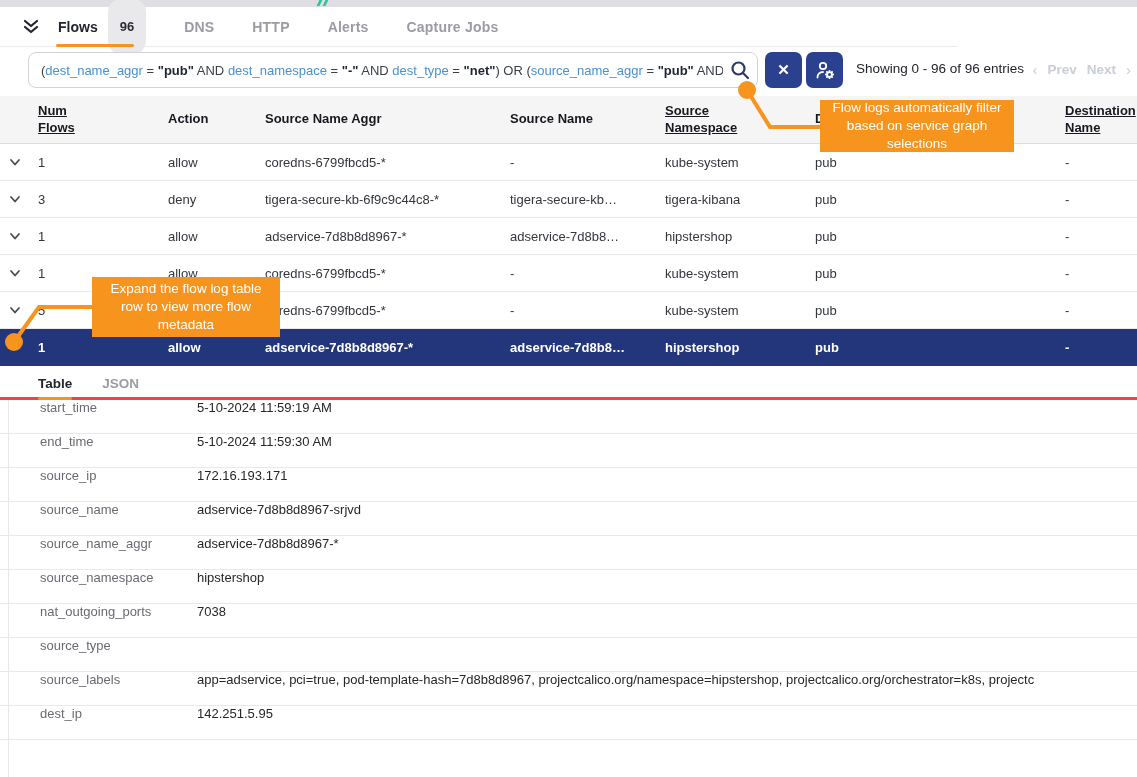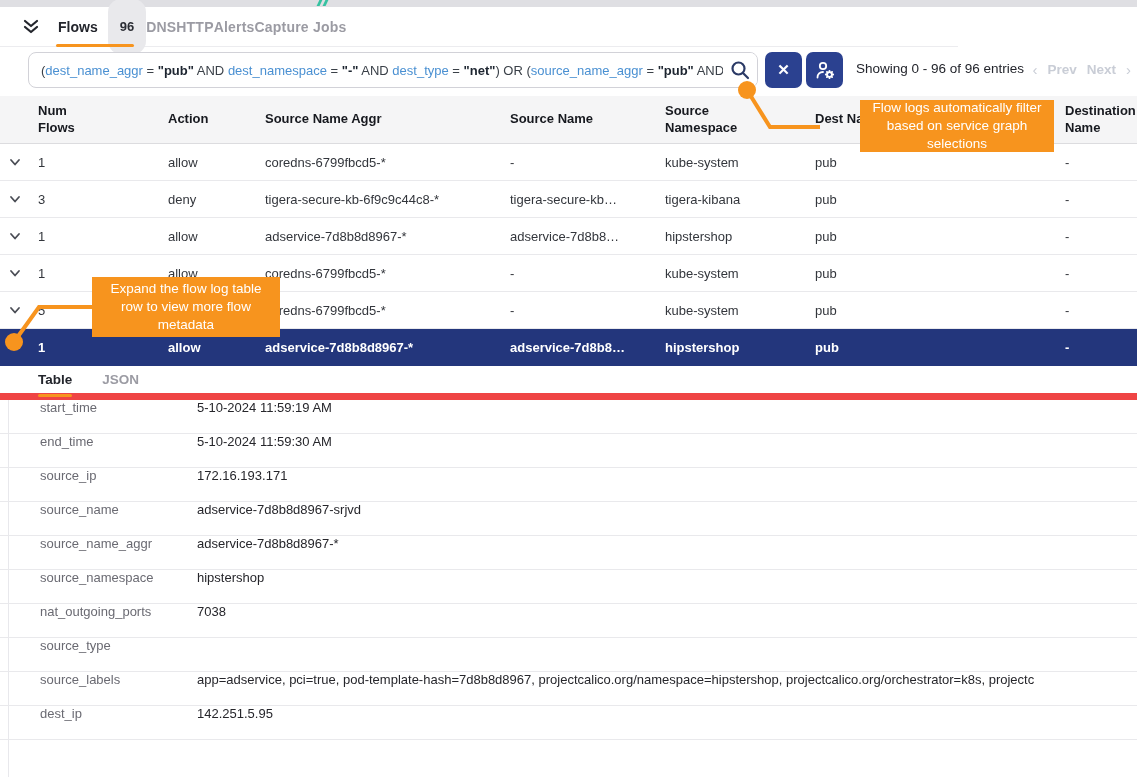--- a/index.html
+++ b/index.html
@@ -11,21 +11,21 @@
   }
 
   
   .top-strip { position:absolute; left:0; top:0; width:1137px; height:7px; background:#dfdfe3; }
   .strip-frag { position:absolute; top:0; width:3px; height:6px; background:#35c2a1; transform:skewX(-25deg); }
 
   
   .tabbar { position:absolute; left:0; top:7px; width:958px; height:40px; background:#fff;
             border-bottom:1px solid #ececef; display:flex; align-items:center; }
   .dbl-chevron { margin-left:20px; width:22px; height:22px; display:flex; align-items:center; justify-content:center; cursor:pointer; }
-  .tab { font-weight:700; font-size:14px; color:#9b9ba3; letter-spacing:.2px; cursor:pointer; }
+  .tab { font-weight:700; font-size:14px; color:#9b9ba3; margin-left:38px; letter-spacing:.2px; cursor:pointer; }
   .tab-flows-group { display:flex; align-items:center; margin-left:16px; position:relative; height:40px; }
   .tab-flows { font-weight:700; font-size:14px; color:#23252c; }
   .badge { margin-left:10px; background:#e9e9ec; color:#2b2d34; font-weight:600; font-size:13px;
            border-radius:13px; padding:20px 12px; }
   .flows-underline { position:absolute; left:-2px; bottom:0; width:78px; height:3px; background:var(--orange); border-radius:2px; }
 
   
   .filter-row { position:absolute; left:0; top:47px; width:1137px; height:50px; }
   .search-box { position:absolute; left:28px; top:5px; width:730px; height:36px; border:1px solid #d2d2d8;
                 border-radius:8px; background:#fff; display:flex; align-items:center; overflow:hidden; }
@@ -52,47 +52,47 @@
   .cell { padding-right:8px; overflow:hidden; white-space:nowrap; }
   .c-exp  { width:38px; display:flex; justify-content:center; }
   .c-num  { width:130px; }
   .c-act  { width:97px; }
   .c-saggr{ width:245px; }
   .c-sname{ width:155px; }
   .c-sns  { width:150px; }
   .c-daggr{ width:250px; }
   .c-dname{ width:72px; }
   .hcell { font-weight:700; font-size:13px; color:#17191f; line-height:1.3; }
-  .hcell .wrapbox { display:inline-block; white-space:normal; }
+  .hcell .wrapbox { display:inline-block; white-space:normal;text-decoration:underline; }
   .chev-down { cursor:pointer; display:flex; }
   .frow-selected { background:#23367c; border-bottom:1px solid #23367c; }
   .frow-selected .cell { color:#fff; font-weight:600; }
 
   
   .subtabs { position:absolute; left:0; top:366px; width:1137px; height:34px; background:#fff;
-             border-bottom:7px solid #ef4444; display:flex; align-items:center; }
+             border-bottom:3px solid #ef4444; display:flex; align-items:flex-start; }
   .subtab { font-size:13.5px; font-weight:700; color:#9b9ba3; cursor:pointer; position:relative; height:34px;
             display:flex; align-items:center; }
   .subtab-table { margin-left:38px; color:#23252c; }
   .subtab-json { margin-left:30px; }
   .subtab-underline { position:absolute; left:0; bottom:0; width:100%; height:3px; background:var(--orange); border-radius:2px; }
 
   
   .detail { position:absolute; left:0; top:400px; width:1137px; }
   .drow { display:flex; align-items:flex-start; height:34px; border-bottom:1px solid #e9e9ec; white-space:nowrap; overflow:hidden; }
   .dkey { flex:0 0 197px; padding-left:40px; color:#6a6a72; font-size:13px; }
   .dval { flex:1; color:#26262b; font-size:13px; overflow:hidden; white-space:nowrap; }
 
   
   :root { --orange:#f7941e; }
   .callout-svg { position:absolute; z-index:6; pointer-events:none; }
   .tooltip { position:absolute; z-index:7; background:var(--orange); color:#fff; text-align:center;
              font-size:13.5px; line-height:1.35; display:flex; align-items:center; justify-content:center;
              padding:6px 10px; }
-  .tooltip-1 { left:860px; top:100px; width:194px; height:52px; }
+  .tooltip-1 { left:820px; top:100px; width:194px; height:52px; }
   .tooltip-2 { left:92px;  top:277px; width:188px; height:60px; }
 </style>
 </head>
 <body>
 
 <div id="app">
 
   <div class="top-strip">
     <span class="strip-frag" style="left:318px"></span>
     <span class="strip-frag" style="left:324px"></span>

